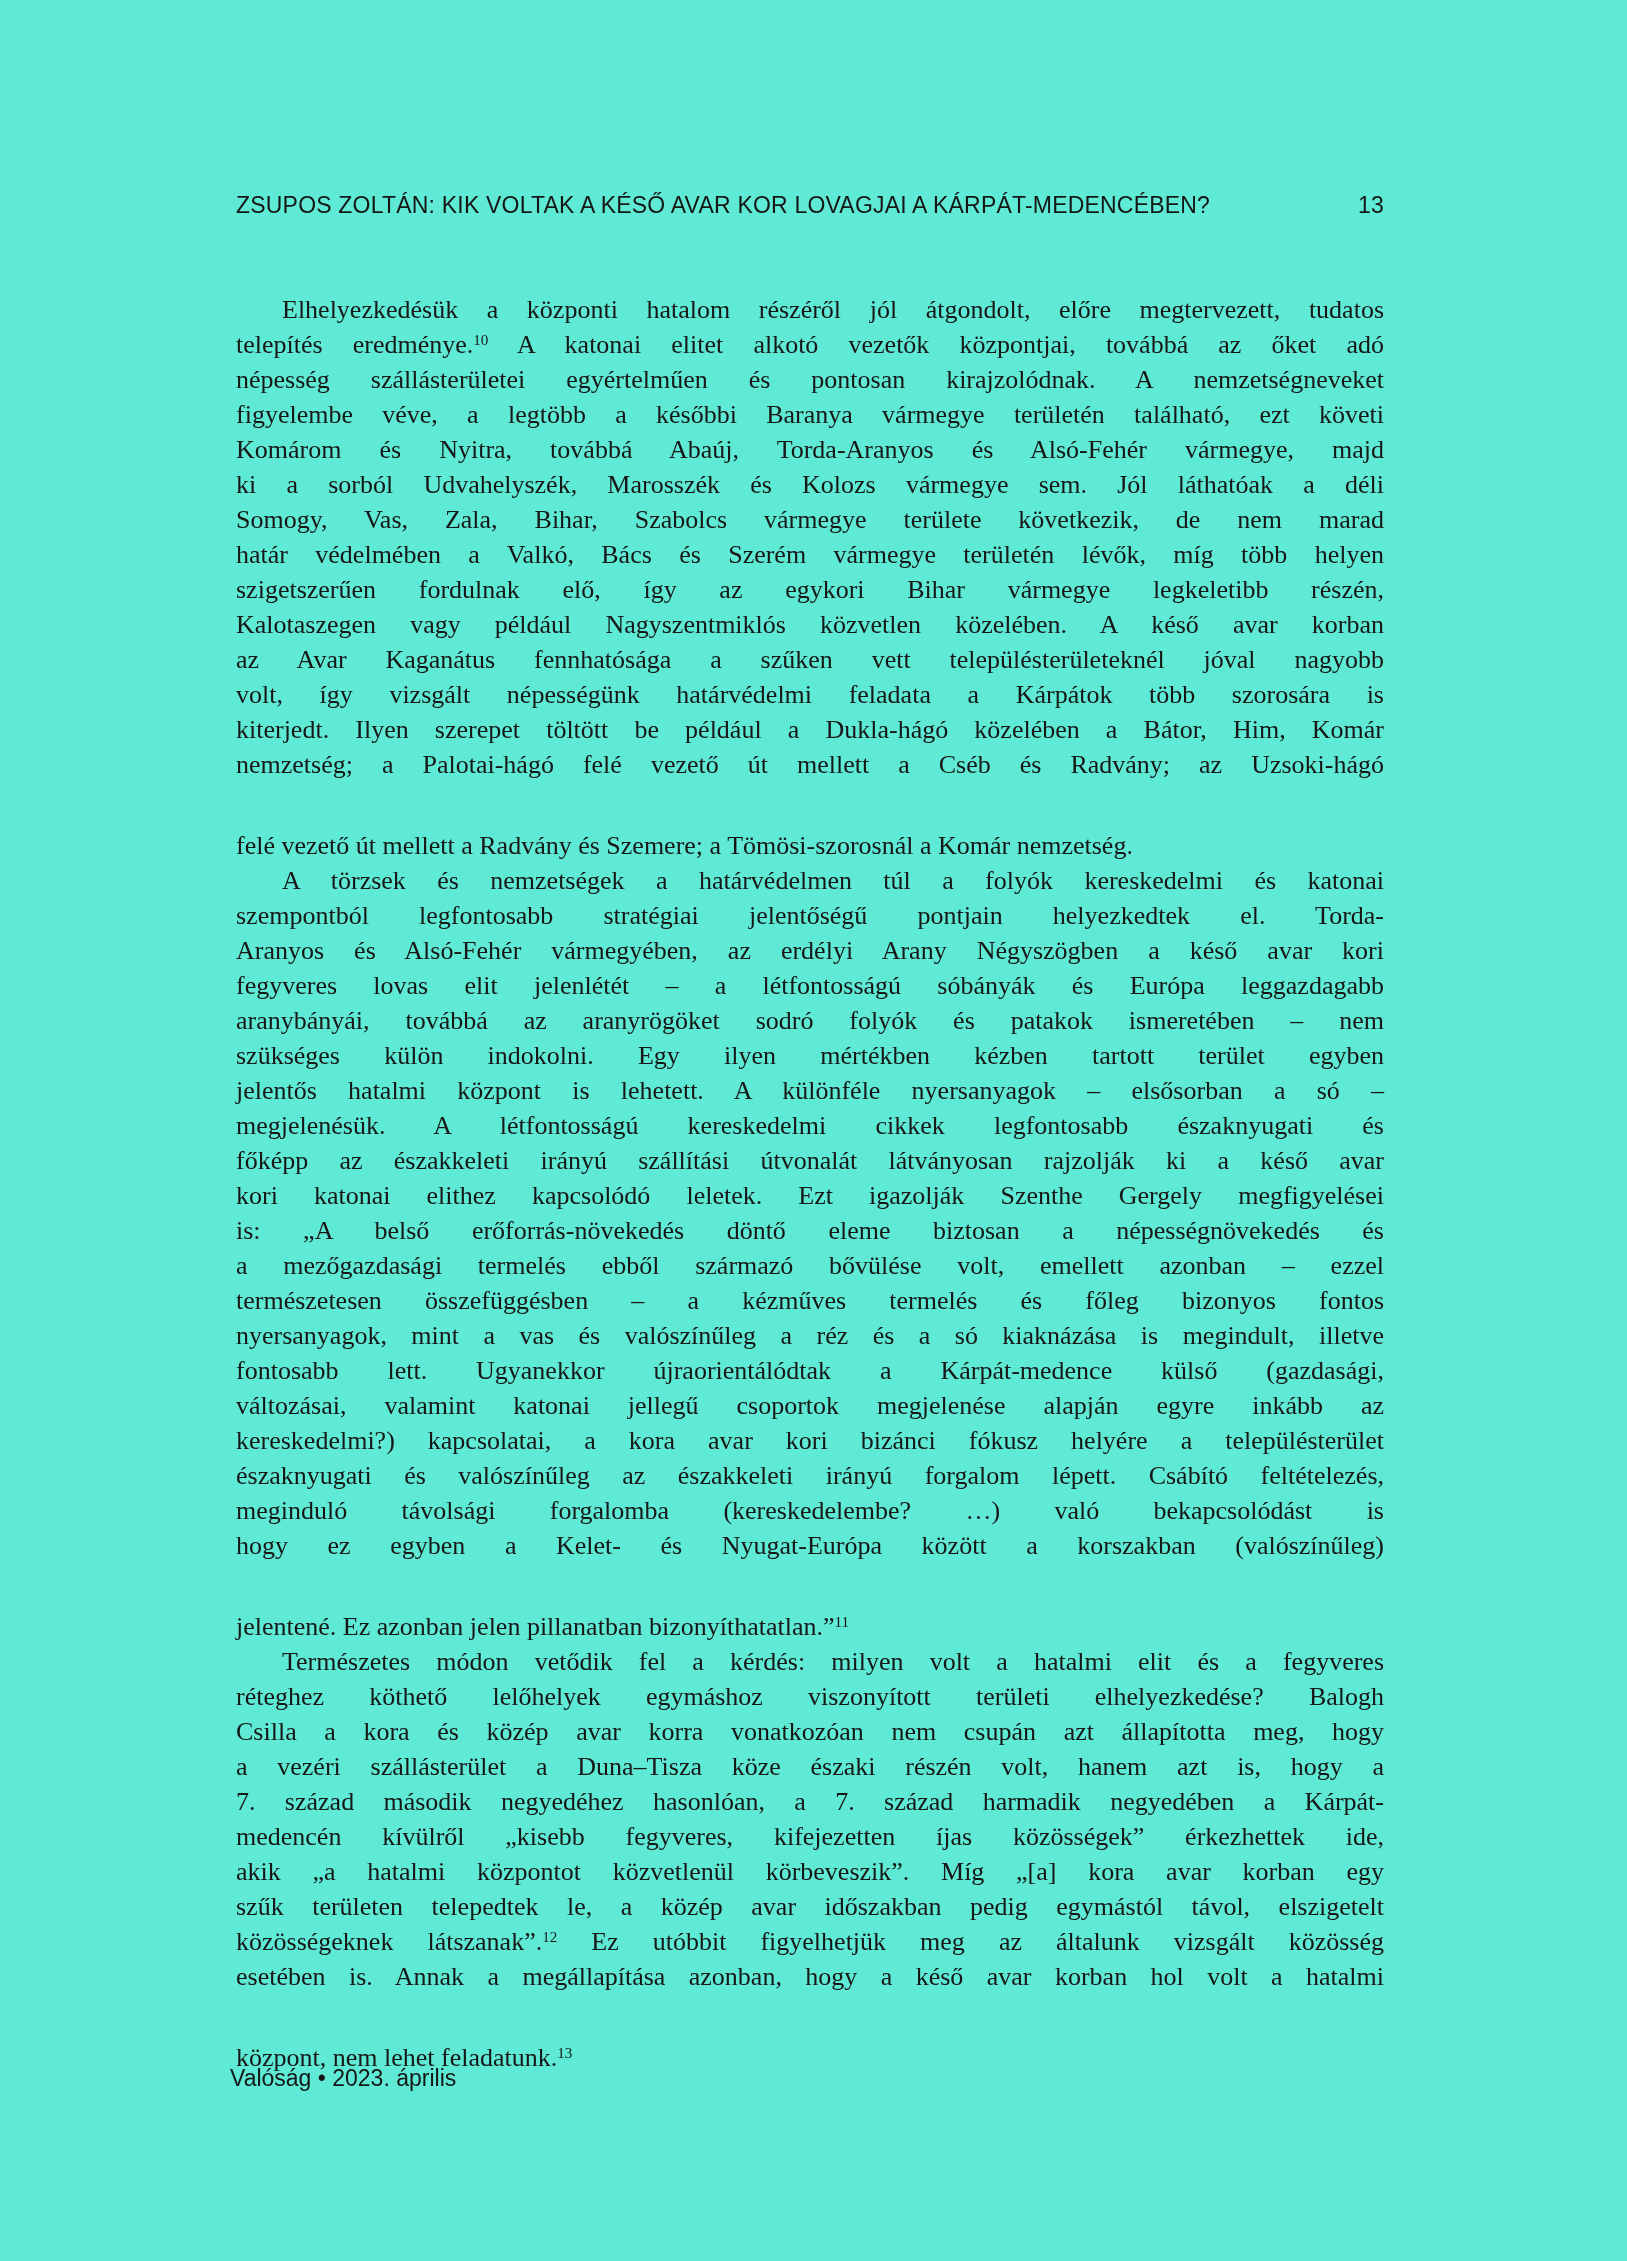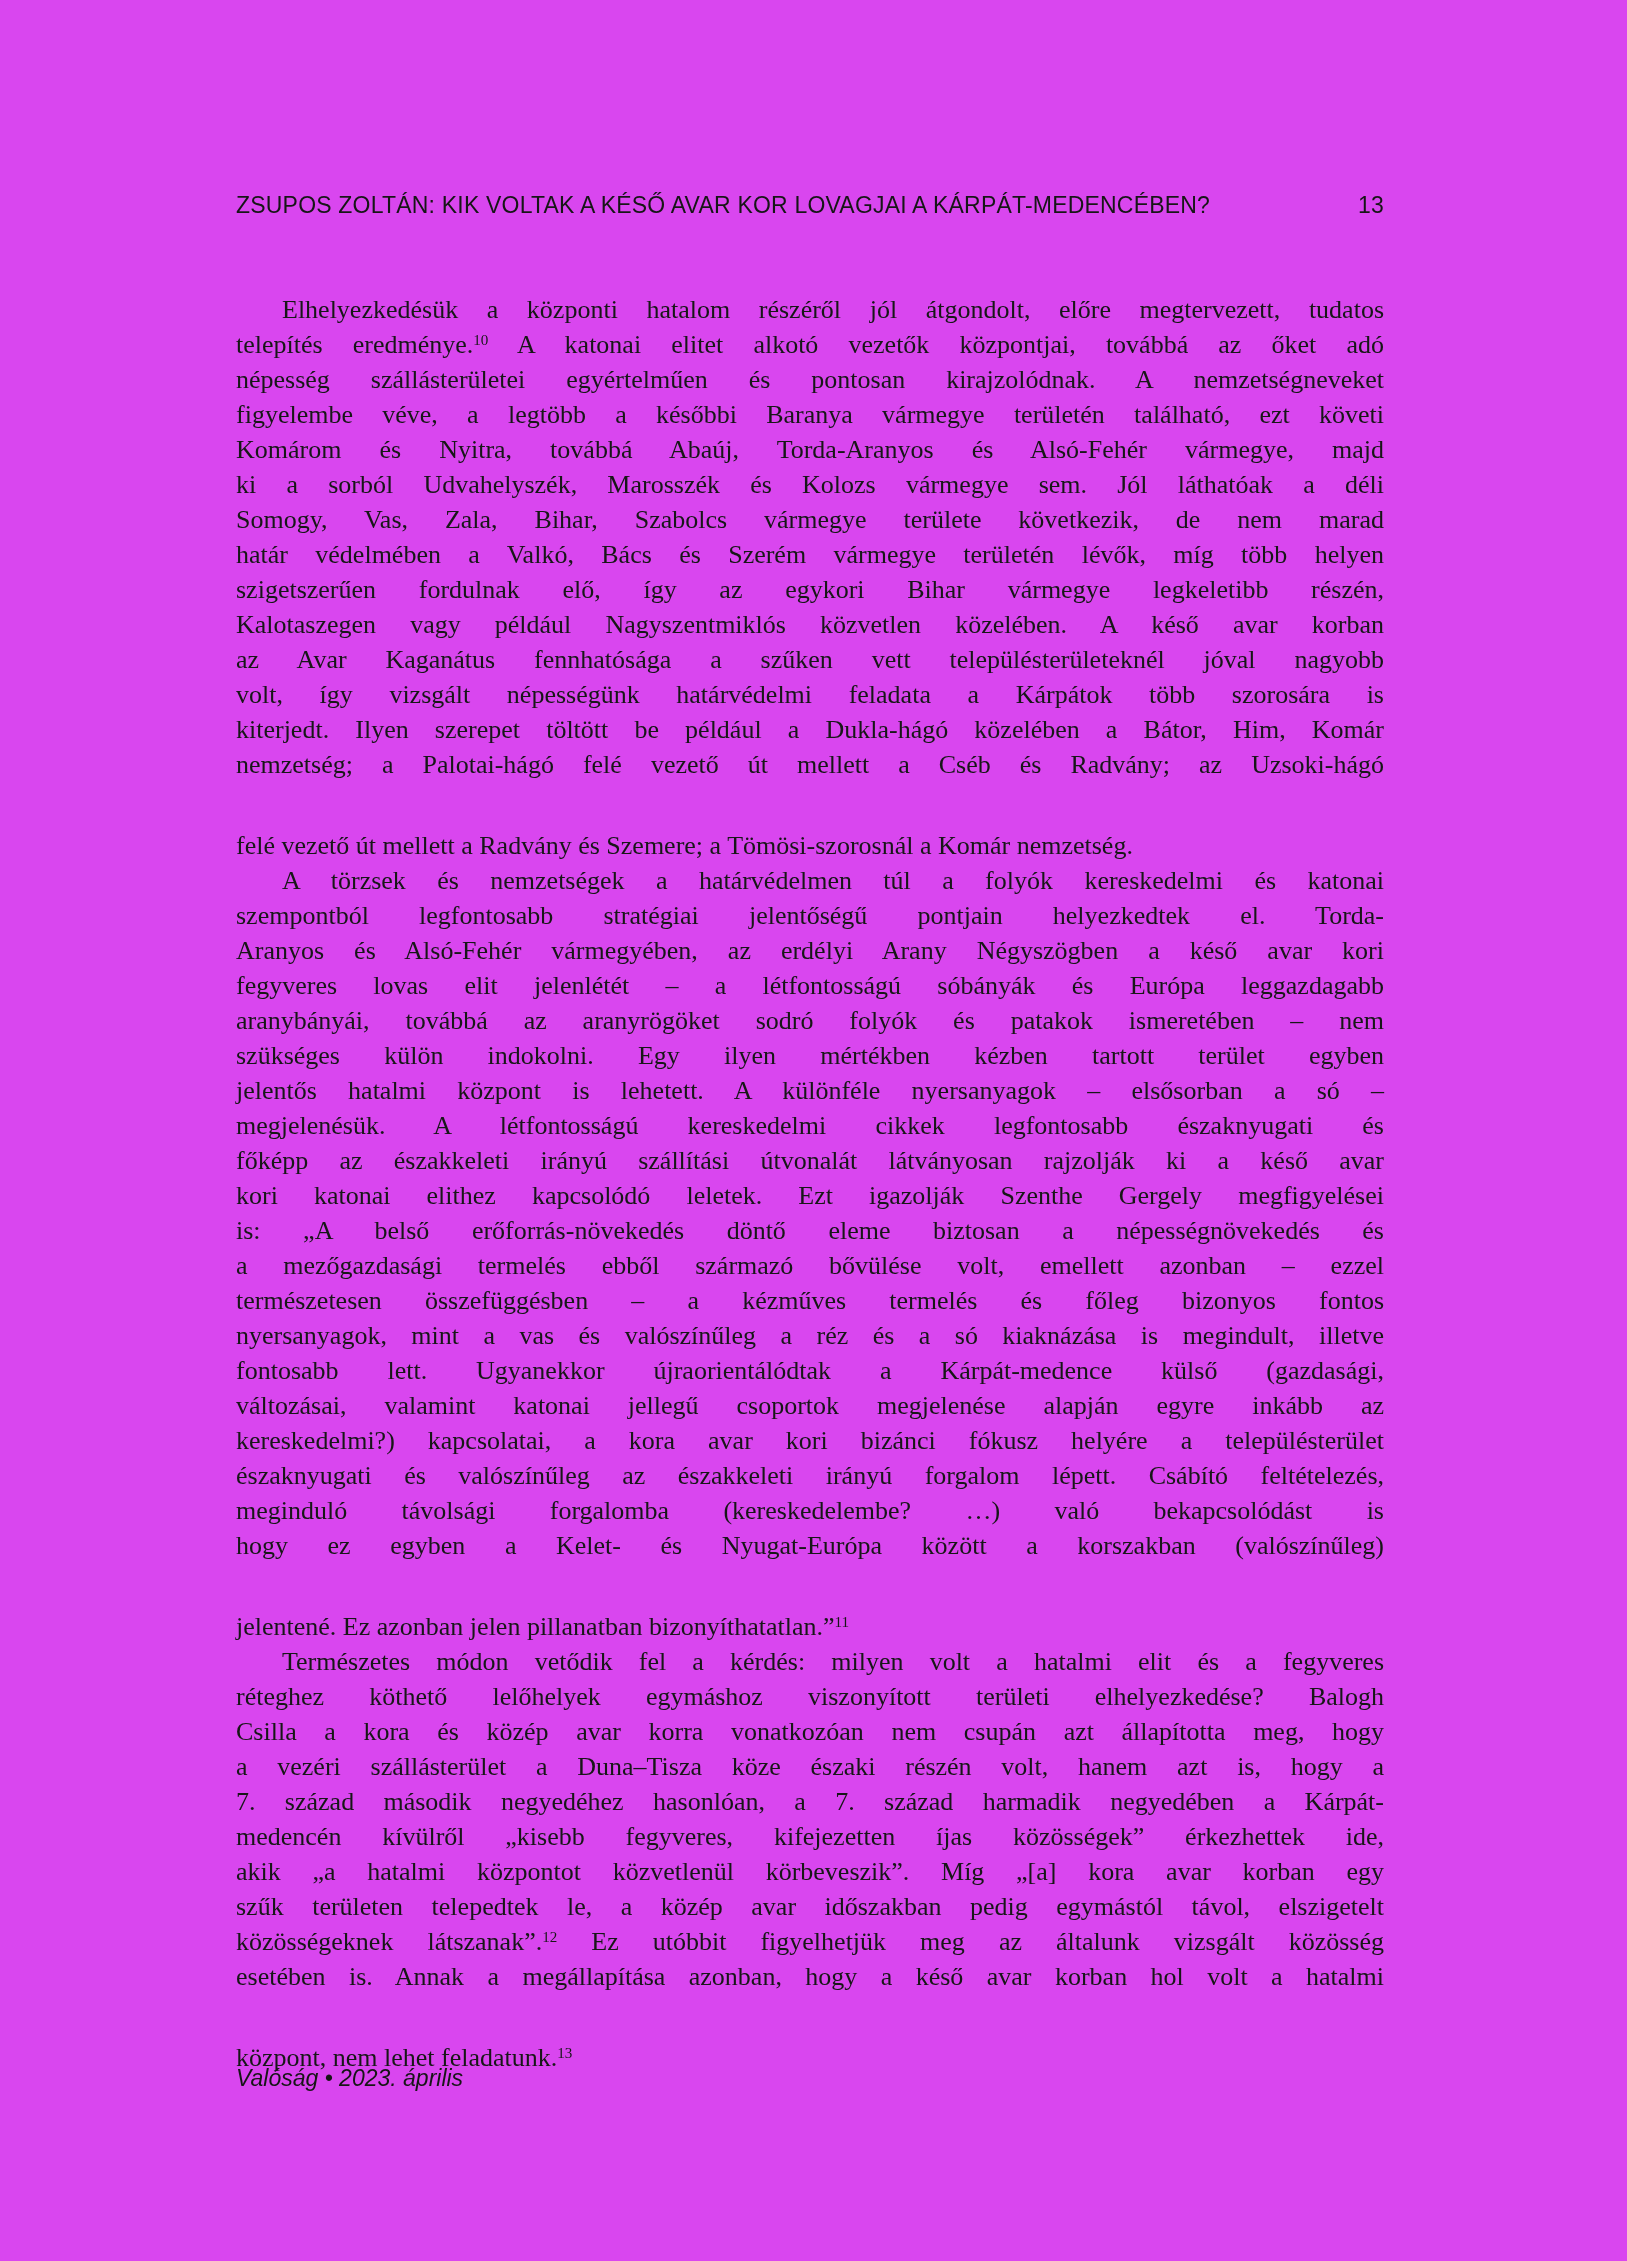--- a/index.html
+++ b/index.html
@@ -8,21 +8,21 @@
     height: 2261px;
     background: #ffffff;
     position: relative;
     font-family: "Liberation Serif", "DejaVu Serif", serif;
     color: #161616;
     overflow: hidden;
   }
   .page {
     position: absolute;
     inset: 0;
-    background: #d946ef;
+    background: #5eead4;
   }
   .page-header {
     position: absolute;
     left: 236px;
     width: 1148px;
     top: 192px;
     display: flex;
     justify-content: space-between;
     align-items: baseline;
     font-family: "Liberation Sans", "DejaVu Sans", sans-serif;
@@ -57,27 +57,26 @@
   }
   sup.fnref {
     font-size: 0.58em;
     line-height: 0;
     vertical-align: baseline;
     position: relative;
     top: -0.55em;
   }
   .page-footer {
     position: absolute;
-    left: 236px;
+    left: 230px;
     top: 2065px;
     font-family: "Liberation Sans", "DejaVu Sans", sans-serif;
     font-size: 23px;
     color: #161616;
     white-space: nowrap;
-    font-style: italic;
   }
 </style>
 </head>
 <body>
 
 <div class="page">
 
   <div class="page-header">
     <span class="running-title">ZSUPOS ZOLTÁN: KIK VOLTAK A KÉSŐ AVAR KOR LOVAGJAI A KÁRPÁT-MEDENCÉBEN?</span>
     <span class="page-number">13</span>

